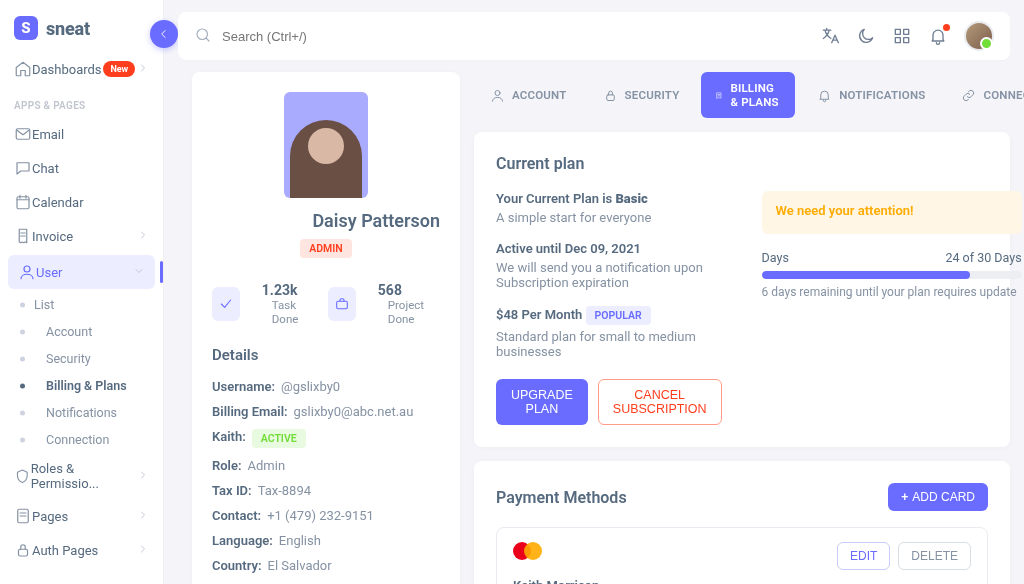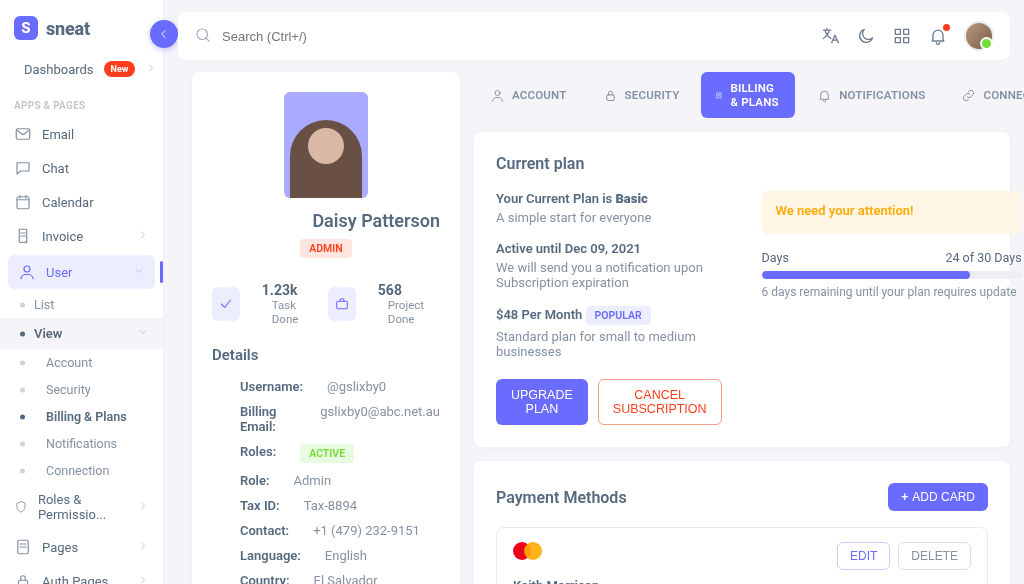--- a/index.html
+++ b/index.html
@@ -22,21 +22,21 @@
       overflow-y: auto;
       border-right: 1px solid #f0f0f3;
     }
     .logo { display:flex; align-items:center; gap:8px; padding:16px 14px 12px; }
     .logo-mark { width:24px; height:24px; background:#696cff; border-radius:6px; display:flex; align-items:center; justify-content:center; color:#fff; font-weight:800; font-size:15px; }
     .logo-text { font-size:18px; font-weight:800; color:#566a7f; letter-spacing:-.2px; }
 
     .collapse-btn { width:28px; height:28px; border-radius:999px; background:#696cff; color:#fff; display:flex; align-items:center; justify-content:center; position:fixed; left:150px; top:20px; font-size:14px; cursor:pointer; box-shadow:0 2px 6px rgba(105,108,255,.35);}
 
     .nav-item, .sub-item {
-      display:flex; align-items:center; gap:10px;
+      display:flex; align-items:center; gap:0;
       padding:8px 14px; cursor:pointer; color:#566a7f;
     }
     .nav-item { font-size:13px; }
     .nav-item.active { background:#eceeff; color:#696cff; border-radius:6px; margin:2px 8px; padding:8px 10px; position:relative; }
     .nav-item.active::after { content:""; position:absolute; right:-8px; top:6px; bottom:6px; width:3px; background:#696cff; border-radius:3px; }
     .nav-item.selected-dark { background:#f5f5f9; margin:0; }
 
     .sub-item { padding:6px 14px 6px 34px; font-size:12.5px; color:#8592a3; position:relative; }
     .sub-item::before { content:""; width:5px; height:5px; border-radius:999px; background:#cfd3e1; position:absolute; left:20px; top:50%; transform:translateY(-50%); }
     .sub-item.current { color:#566a7f; font-weight:600; }
@@ -79,21 +79,21 @@
     .pill-wrap-center { text-align:center; margin-bottom:18px; }
 
     .stats { display:flex; gap:14px; padding: 6px 0 14px; }
     .stat { display:flex; gap:22px; align-items:center; }
     .stat-iconbox { width:34px; height:34px; background:#eceeff; border-radius:6px; display:flex; align-items:center; justify-content:center; color:#696cff; }
     .stat-val { font-weight:700; color:#566a7f; font-size:14px; }
     .stat-label { color:#8592a3; font-size:11.5px;margin-left:10px; }
 
     .details h3 { font-size:15px; color:#566a7f; margin:6px 0 10px; font-weight:600; border-top:1px solid #eceef1; padding-top:14px; }
     .profile-card h3:first-of-type { border-top:0; padding-top:0; }
-    .det-row { display:flex; gap:24px; padding:5px 0; font-size:13px;margin-left:28px; }
+    .det-row { display:flex; gap:6px; padding:5px 0; font-size:13px; }
     .det-k { font-weight:600; color:#566a7f; }
     .det-v { color:#8592a3; }
 
     .btn { padding:8px 14px; border-radius:6px; font-size:12.5px; font-weight:500; border:1px solid transparent; cursor:pointer; }
     .btn-sm { padding:6px 12px; font-size:12px; }
     .btn-primary { background:#696cff; color:#fff; }
     .btn-outline-danger { background:transparent; color:#ff3e1d; border-color:#ff9c89; }
     .btn-outline-sec { background:transparent; color:#8592a3; border:1px solid #d9dee3; }
 
     
@@ -214,27 +214,20 @@
         </svg>
       </span>
     <span>User</span>
     <span class="chev"><svg width="12" height="12" viewBox="0 0 24 24">
           <path d="m6 9 6 6 6-6"></path>
         </svg></span>
   </div>
   <div class="sub-item">
       <span>List</span>
     </div>
-  <div class="nav-item selected-dark" style="padding-left:34px; position:relative;">
-    <span style="position:absolute; left:20px; top:50%; transform:translateY(-50%); width:5px; height:5px; background:#566a7f; border-radius:999px;"></span>
-    <span style="font-weight:600;">View</span>
-    <span class="chev"><svg width="12" height="12" viewBox="0 0 24 24">
-          <path d="m6 9 6 6 6-6"></path>
-        </svg></span>
-  </div>
   <div class="sub-item" style="padding-left:46px;">
       <span>Account</span>
     </div>
   <div class="sub-item" style="padding-left:46px;">
       <span>Security</span>
     </div>
   <div class="sub-item current" style="padding-left:46px;">
       <span>Billing &amp; Plans</span>
     </div>
   <div class="sub-item" style="padding-left:46px;">
@@ -365,21 +358,21 @@
         <h3>Details</h3>
         <div class="det-row">
             <span class="det-k">Username:</span>
             <span class="det-v">@gslixby0</span>
           </div>
         <div class="det-row">
             <span class="det-k">Billing Email:</span>
             <span class="det-v">gslixby0@abc.net.au</span>
           </div>
         <div class="det-row">
-            <span class="det-k">Roles:</span>
+            <span class="det-k">Kaith:</span>
             <span class="pill pill-success">ACTIVE</span>
           </div>
         <div class="det-row">
             <span class="det-k">Role:</span>
             <span class="det-v">Admin</span>
           </div>
         <div class="det-row">
             <span class="det-k">Tax ID:</span>
             <span class="det-v">Tax-8894</span>
           </div>

